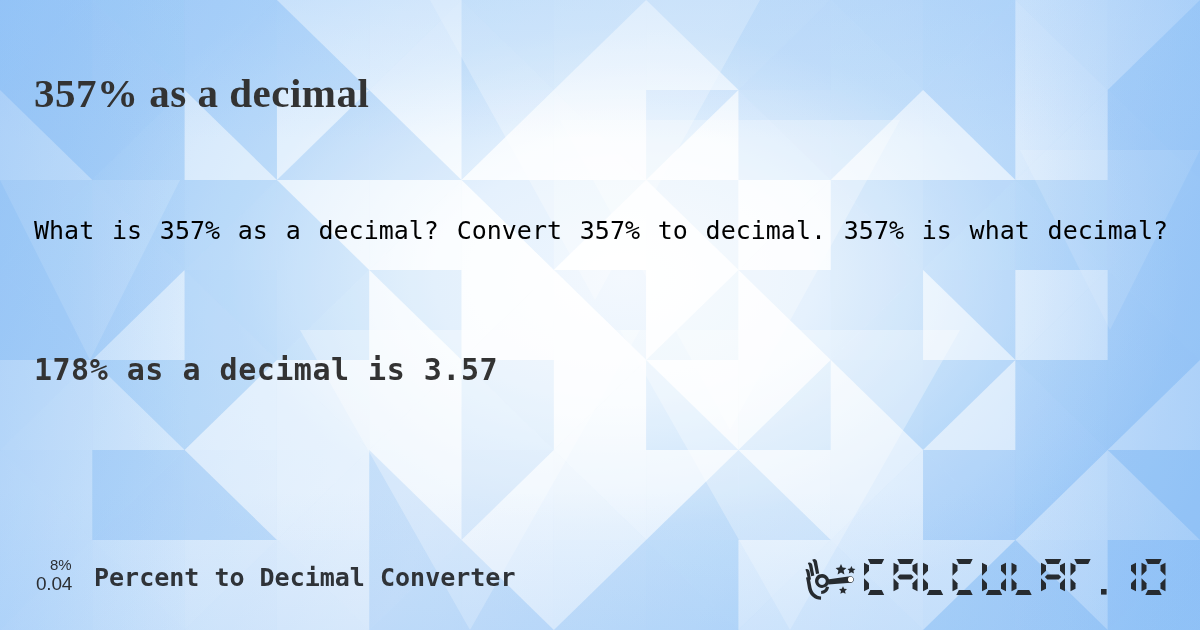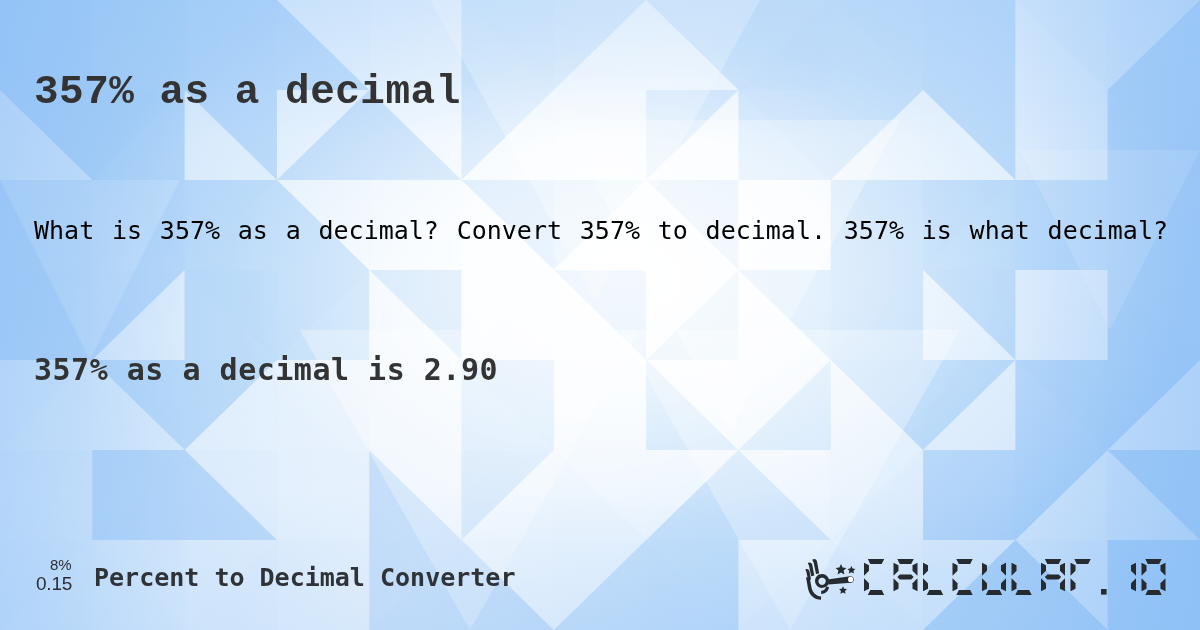--- a/index.html
+++ b/index.html
@@ -43,21 +43,21 @@
   
   #content {
     position: absolute;
     inset: 0;
   }
 
   #page-title {
     position: absolute;
     left: 34px;
     top: 42px;
-    font-family: Liberation Mono, monospace;
+    font-family: Liberation Serif, serif;
     font-weight: bold;
     font-size: 41px;
     letter-spacing: 0.5px;
     color: #333333;
     white-space: nowrap;
   }
 
   #description {
     position: absolute;
     left: 34px;
@@ -376,29 +376,29 @@
   </div>
 
   <div class="bg-layer" id="bg-vignette"></div>
 
   <div id="content">
 
     <h1 id="page-title">357% as a decimal</h1>
 
     <p id="description">What is 357% as a decimal? Convert 357% to decimal. 357% is what decimal?</p>
 
-    <div id="answer">357% as a decimal is 2.90</div>
+    <div id="answer">178% as a decimal is 3.57</div>
 
     <div id="footer">
 
       <div id="footer-left">
 
         <div id="percent-decimal-icon">
           <span class="icon-top">8%</span>
-          <span class="icon-bottom">0.15</span>
+          <span class="icon-bottom">0.04</span>
         </div>
 
         <div id="footer-title">Percent to Decimal Converter</div>
       </div>
 
       <div id="brand-logo">
 
         <svg id="wand-hand-icon" viewBox="0 0 58 48">
           <g fill="#262b30">
 

